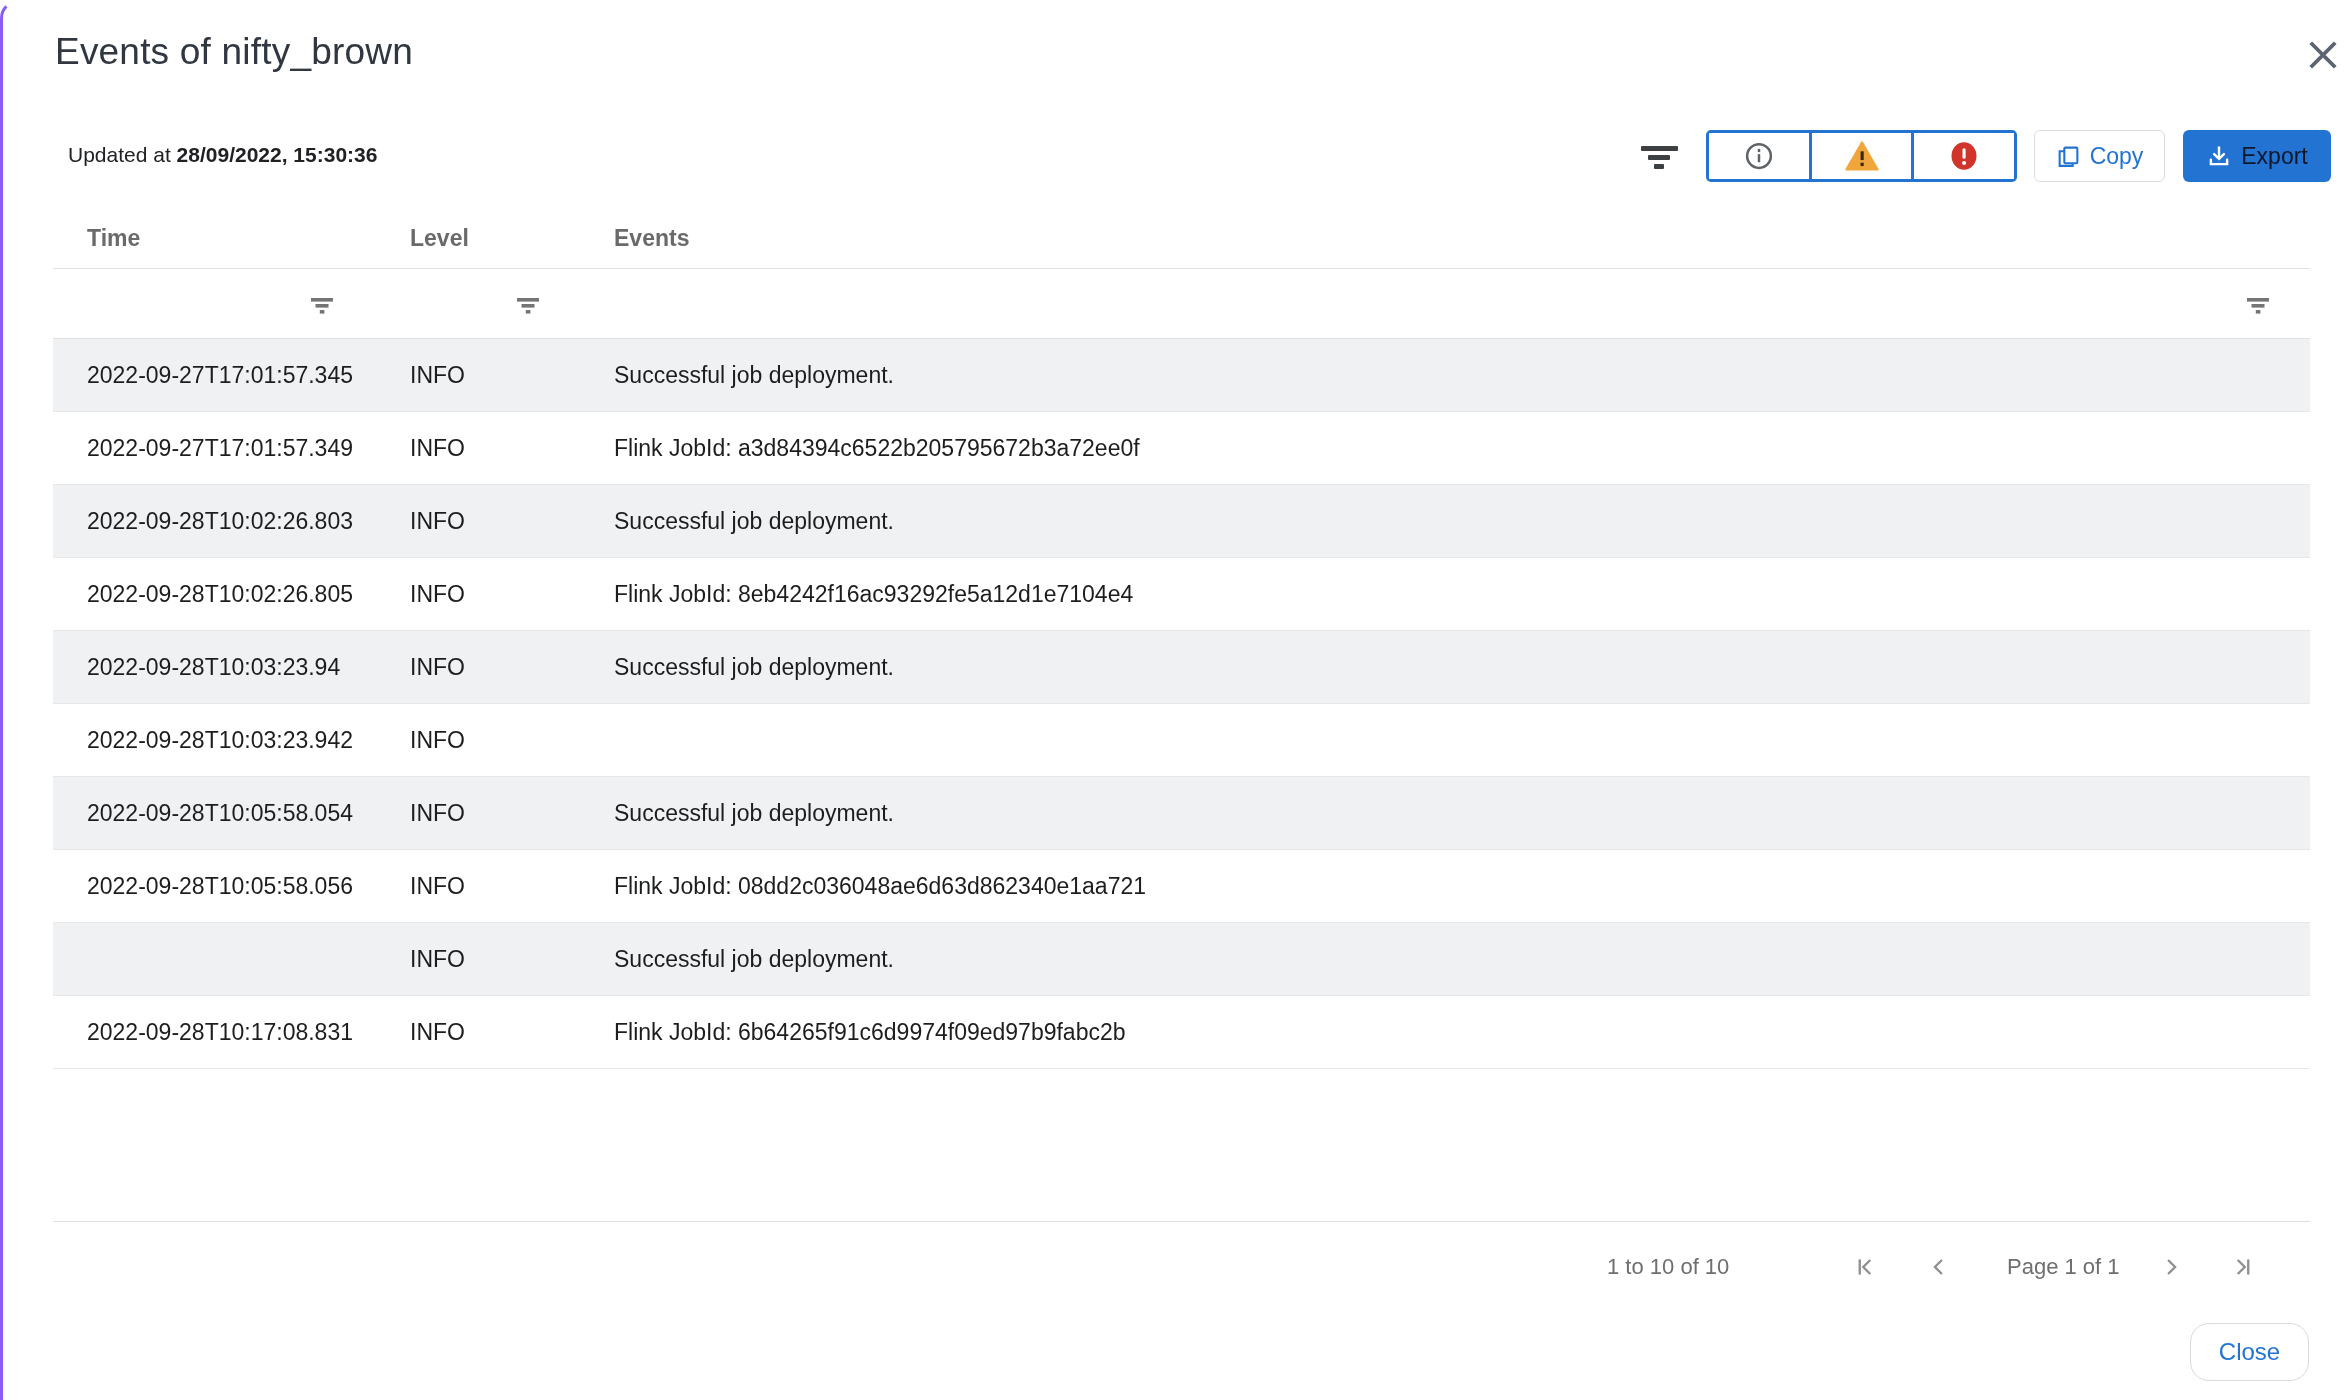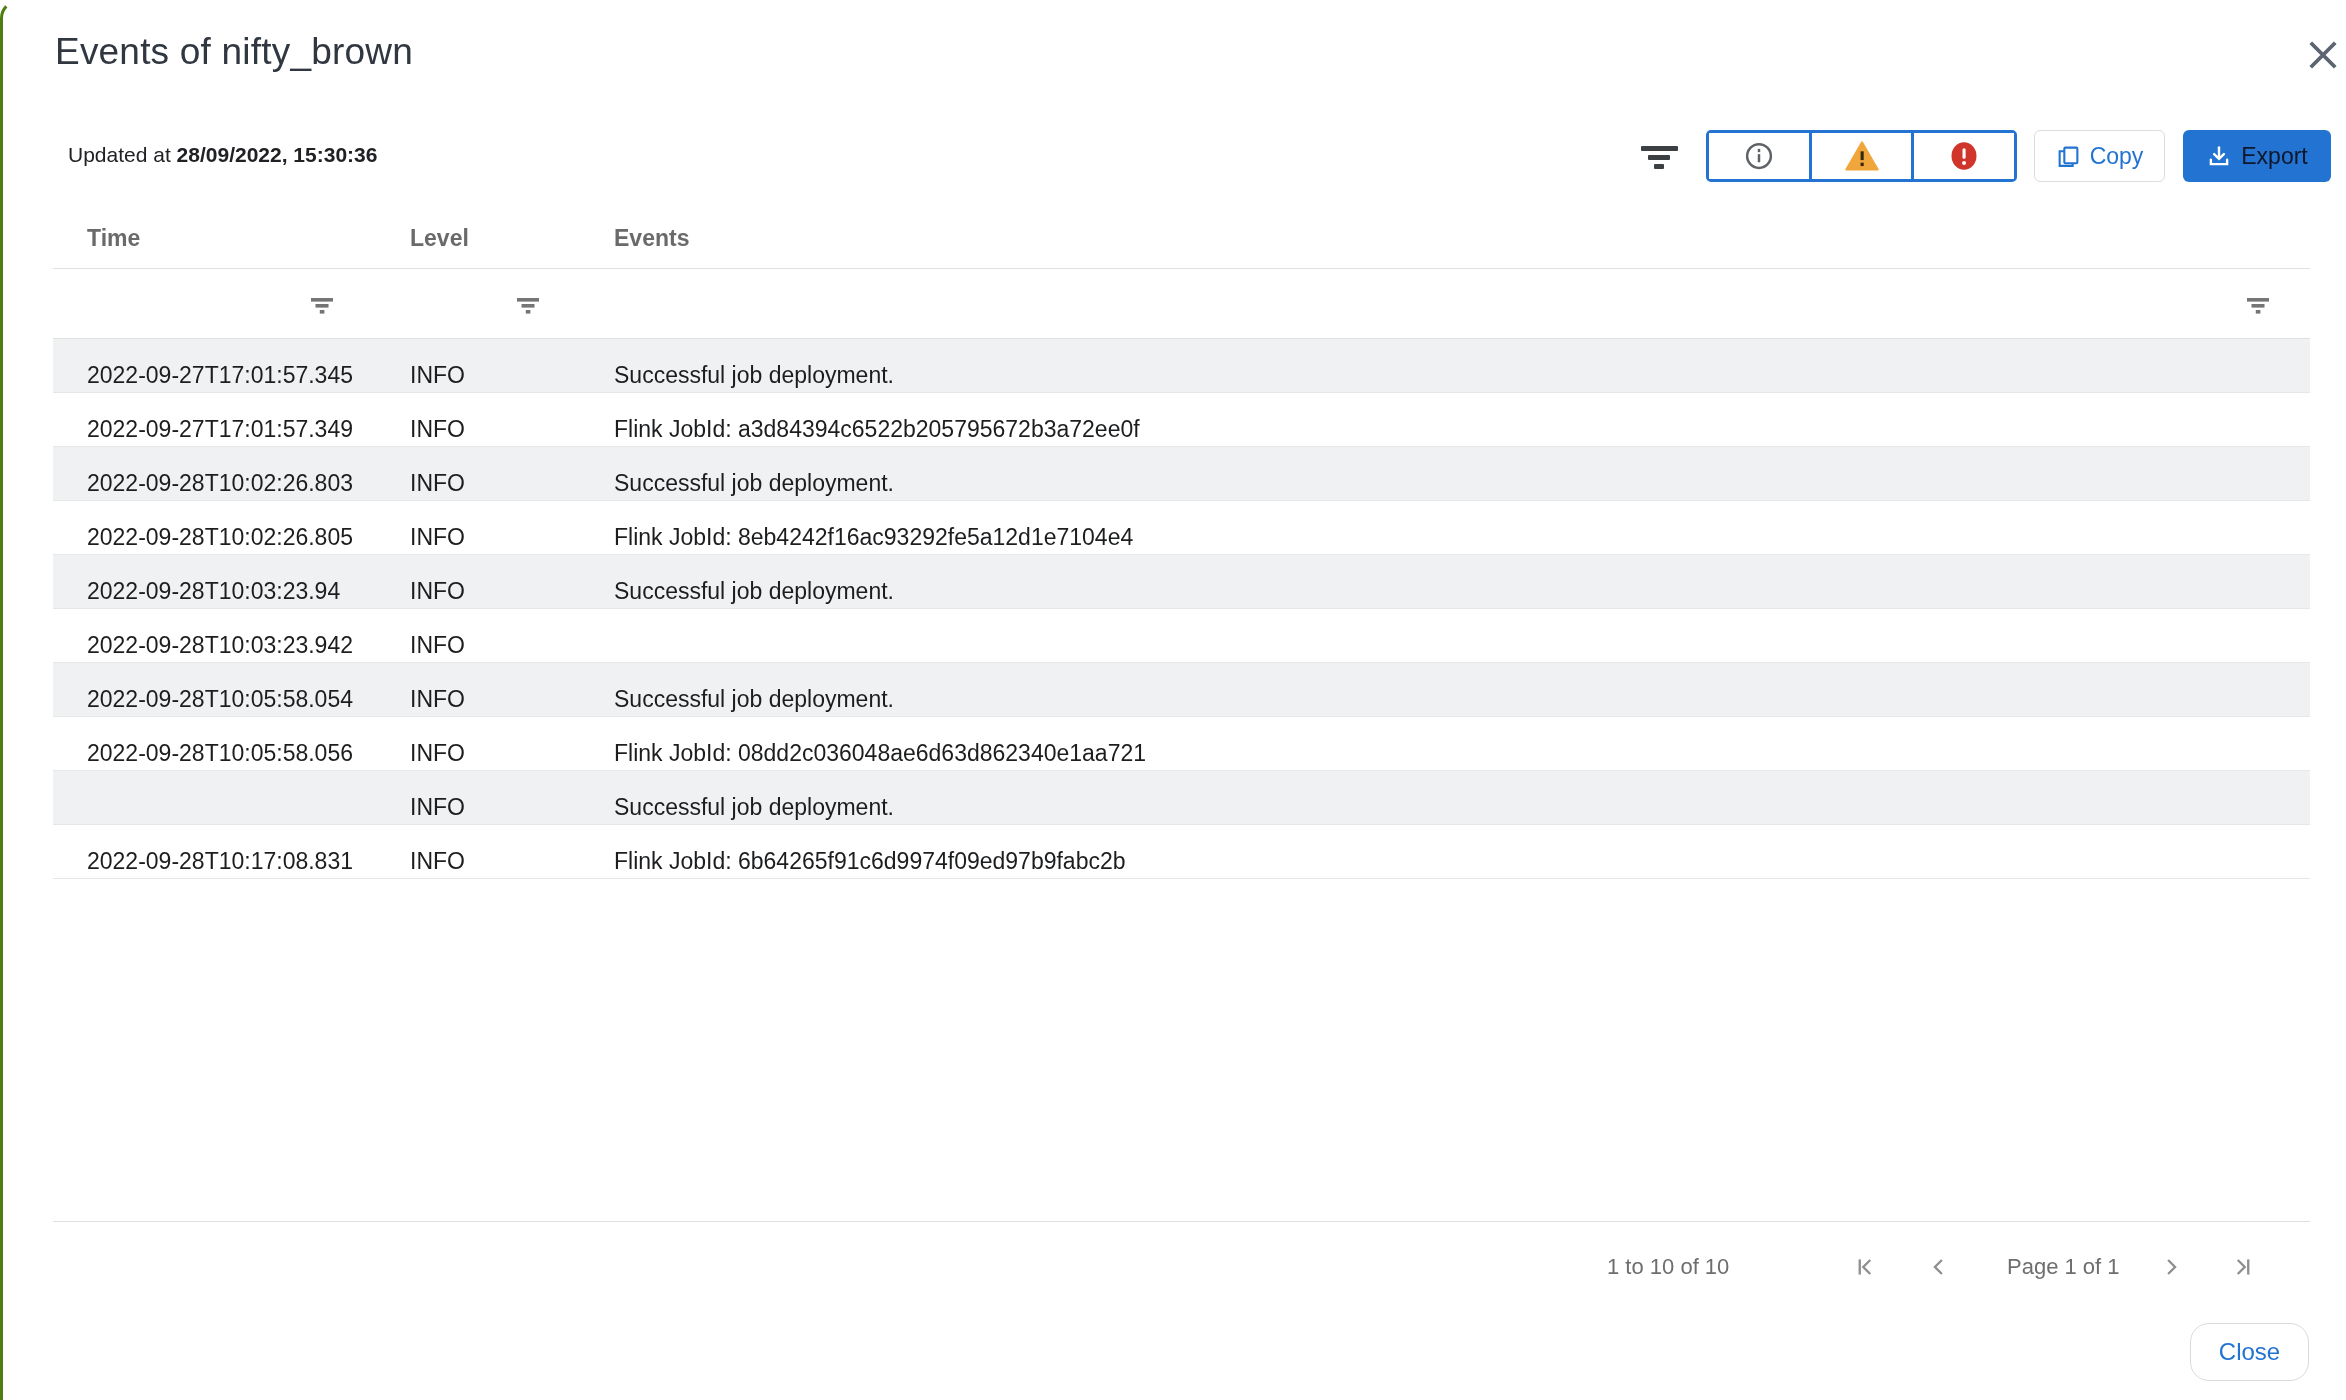--- a/index.html
+++ b/index.html
@@ -1,19 +1,19 @@
 <!DOCTYPE html>
 <html style="--accent: #2273d2;"><head>
 <meta charset="utf-8">
 <style>
   * { box-sizing: border-box; margin: 0; padding: 0; }
   html,body { width: 2346px; height: 1400px; background: #fff; font-family: "Liberation Sans", sans-serif; overflow: hidden; }
   .modal {
     position: absolute; inset: 0; background: #fff;
-    border-left: 3px solid #4d7c0f;
+    border-left: 3px solid #8b5cf6;
     border-top: 3px solid transparent;
     border-top-left-radius: 18px;
   }
   .title {
     position: absolute; left: 52px; top: 28px;
     font-size: 37px; color: #303741; font-weight: 400; letter-spacing: .2px;
   }
   .close-x {
     position: absolute; left: 2294px; top: 26px; width: 52px; height: 52px;
     display: flex; align-items: center; justify-content: center; cursor: pointer; background: none; border: none;
@@ -38,21 +38,21 @@
 
   
   .grid { position: absolute; left: 50px; top: 204px; width: 2257px; }
   .grid-head { position: relative; height: 62px; border-bottom: 1px solid #e0e0e0; }
   .grid-head span { position: absolute; top: 0; line-height: 62px; font-size: 23px; font-weight: 700; color: #6a6a6a; }
   .col-time  { left: 34px; }
   .col-level { left: 357px; }
   .col-msg   { left: 561px; }
   .filter-row { position: relative; height: 70px; border-bottom: 1px solid #e0e0e0; }
   .mini-filter { position: absolute; top: 22px; width: 34px; height: 28px; display: flex; align-items: center; justify-content: center; cursor: pointer; background: none; border: none; }
-  .rows .row { position: relative; height: 54px; border-bottom: 1px solid #e6e7e9; background: #fff; }
+  .rows .row { position: relative; height: 73px; border-bottom: 1px solid #e6e7e9; background: #fff; }
   .rows .row:nth-child(odd) { background: #f0f1f2; }
   .rows .row span { position: absolute; top: 0; line-height: 72px; font-size: 23px; color: #1c1d1f; white-space: nowrap; }
 
   .pag-divider { position: absolute; left: 50px; top: 1218px; width: 2257px; height: 1px; background: #dfdfdf; }
   .pagination { position: absolute; left: 0; top: 1240px; width: 2346px; height: 48px; }
   .pag-text { position: absolute; top: 0; line-height: 48px; font-size: 22px; color: #6e6e6e; margin-left: 20px; }
   .pag-range { left: 1584px; }
   .pag-page  { left: 1984px; }
   .pag-btn { position: absolute; top: 2px; width: 44px; height: 44px; display: flex; align-items: center; justify-content: center; background: none; border: none; cursor: pointer; }
   .pag-first { left: 1840px; }

